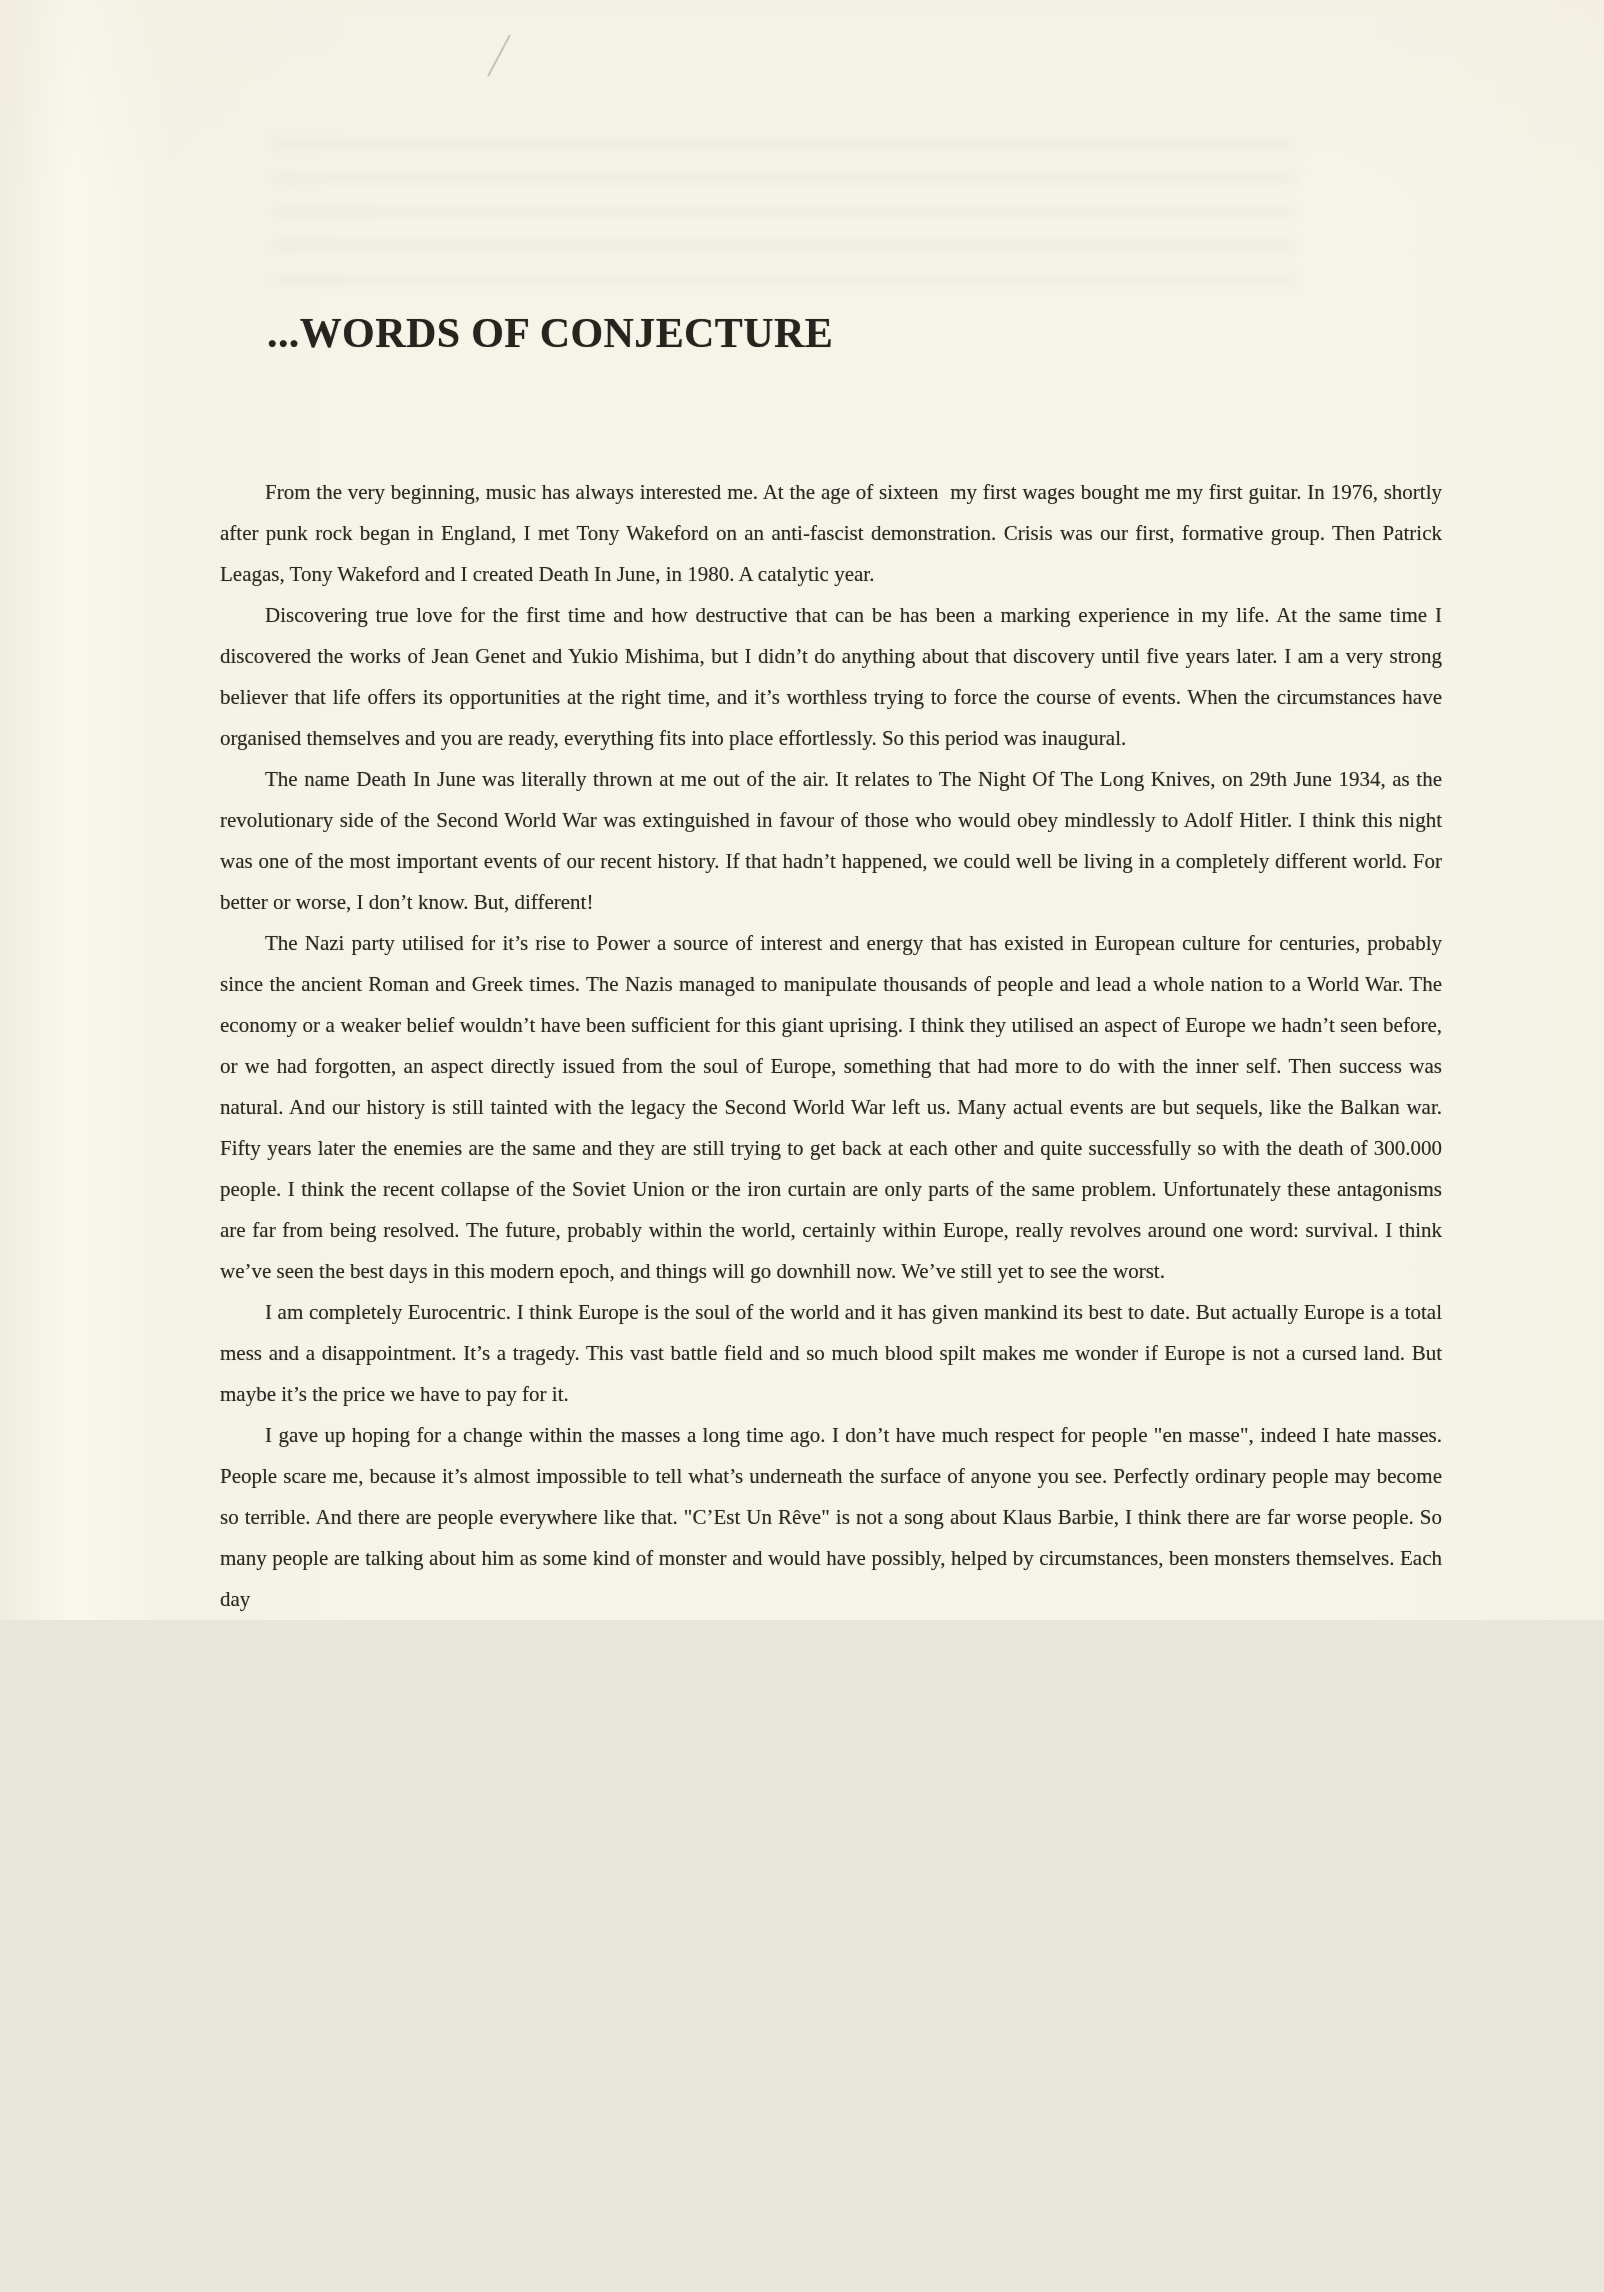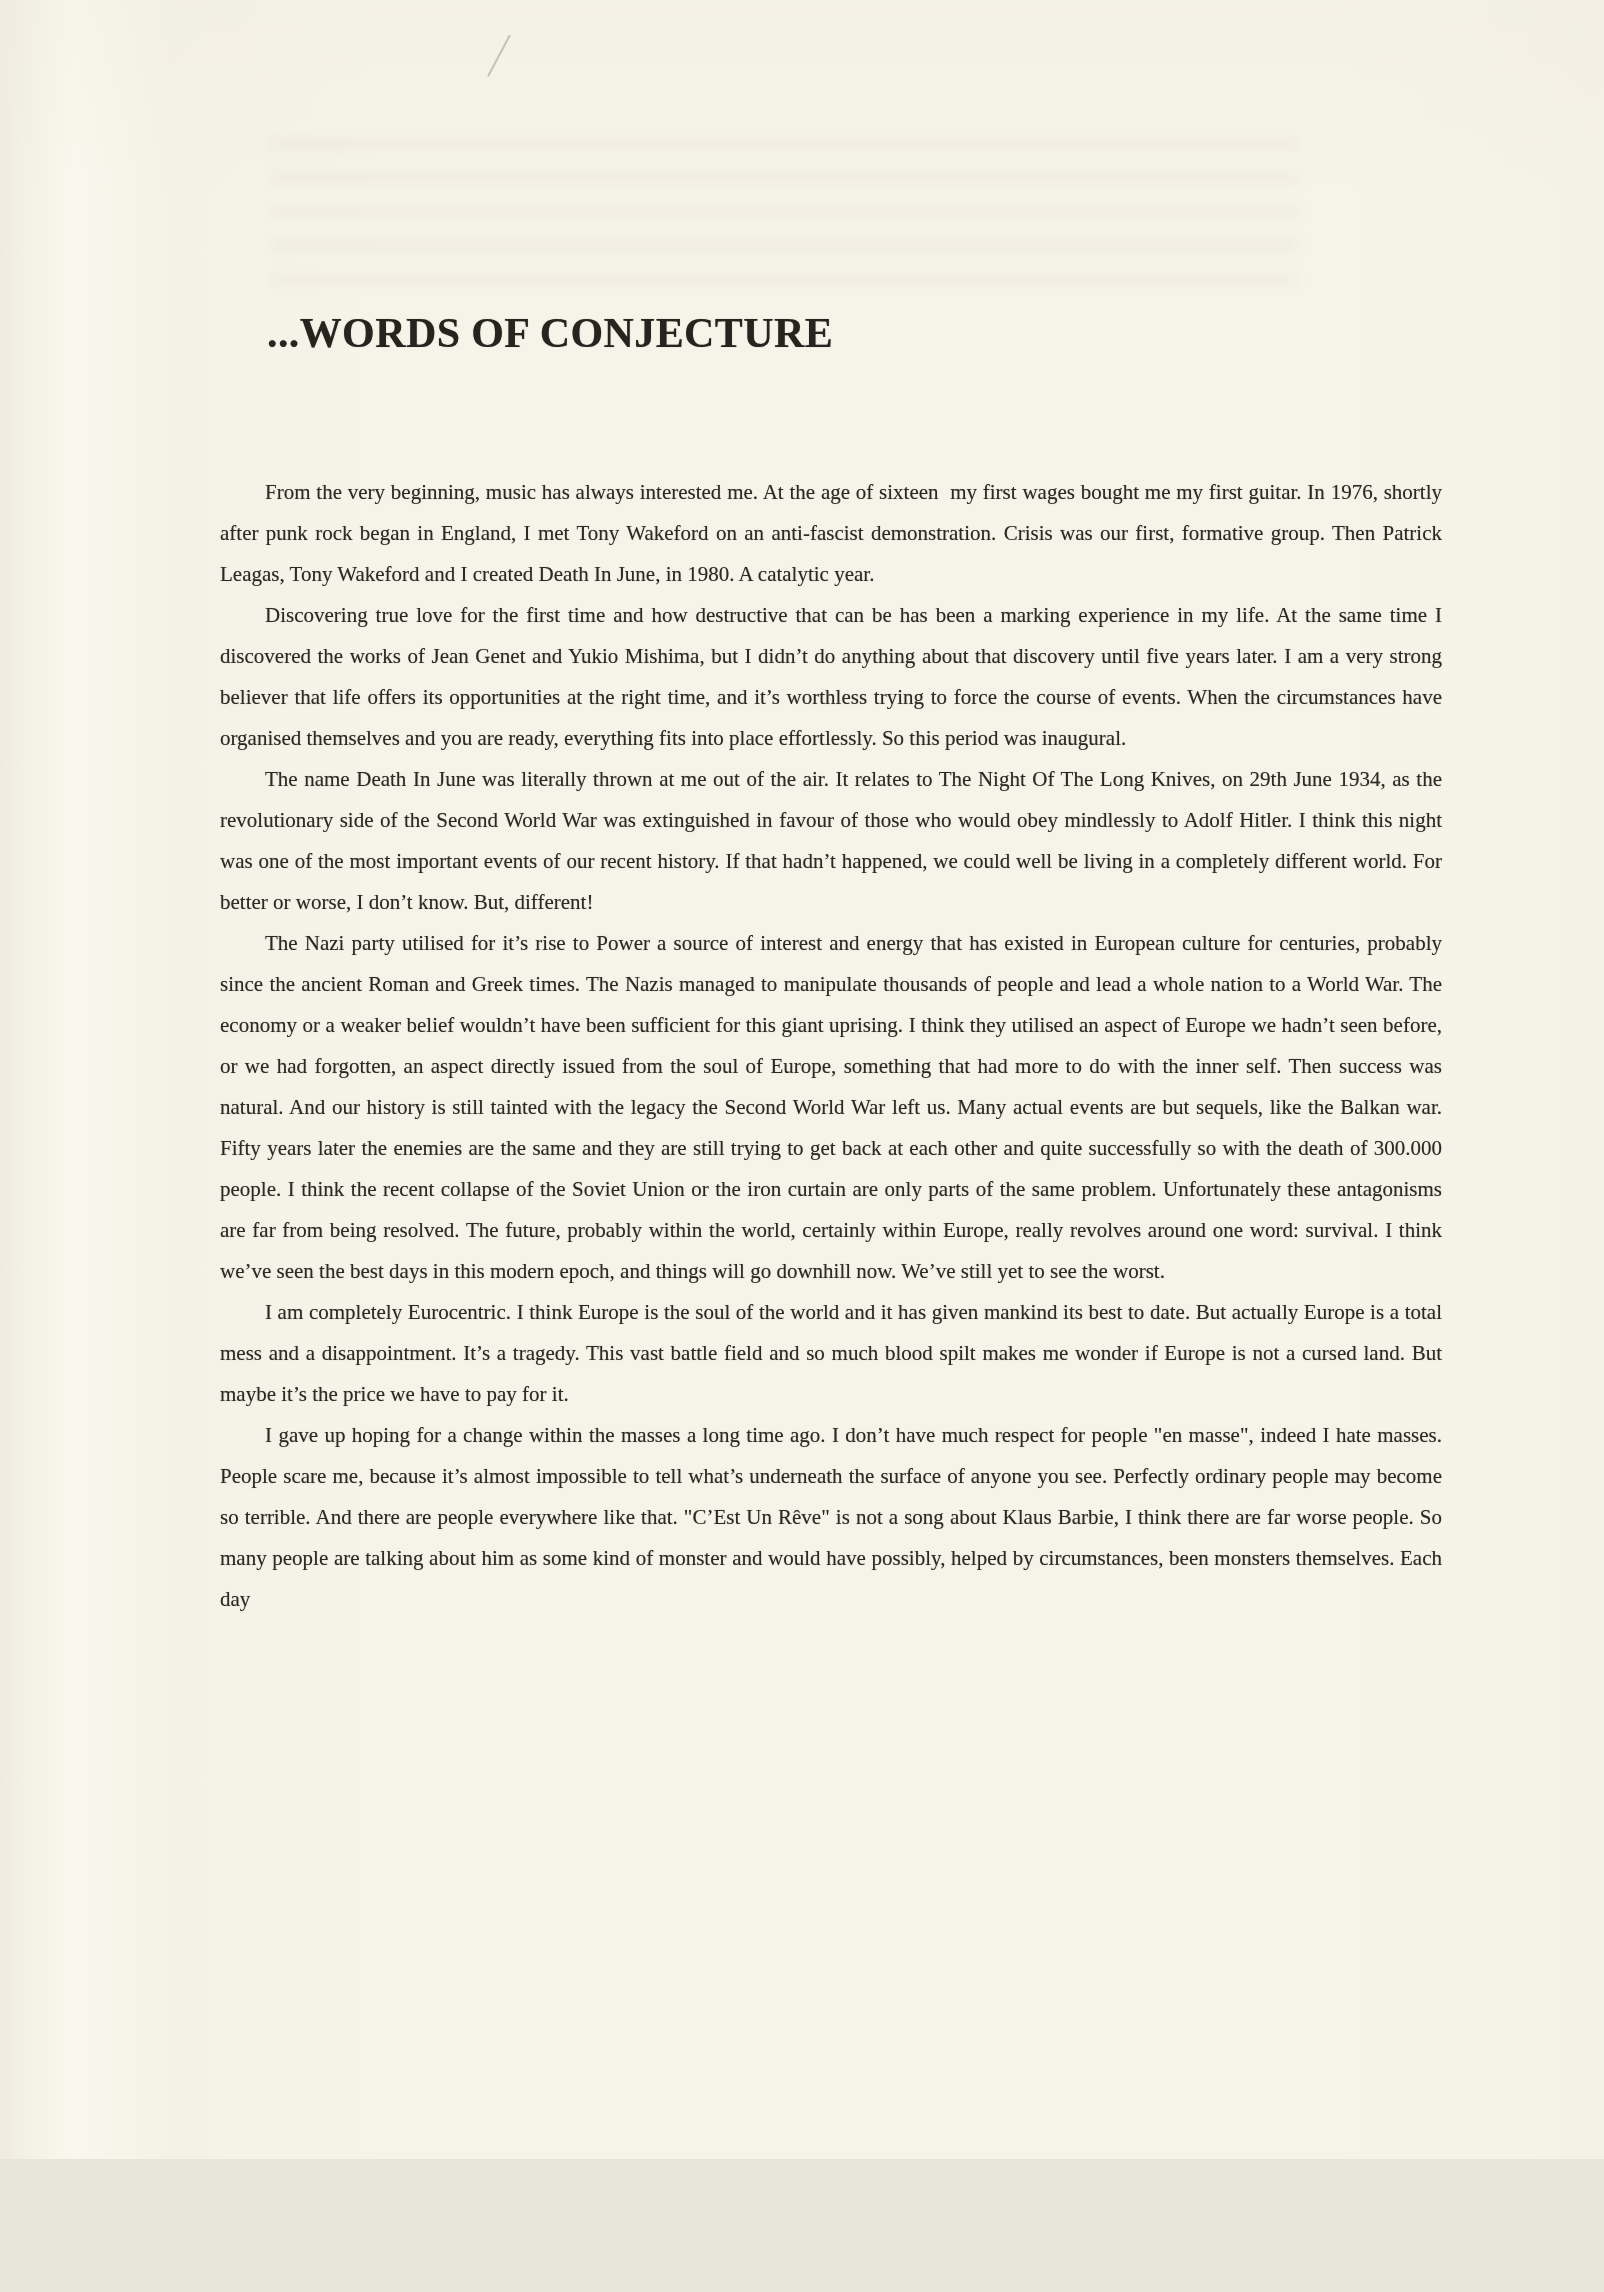--- a/index.html
+++ b/index.html
@@ -3,21 +3,21 @@
 <meta charset="utf-8">
 <style>
   html, body {
     margin: 0;
     padding: 0;
     background: #e8e5da;
   }
   .page {
     position: relative;
     width: 1605px;
-    height: 2159px;
+    height: 1620px;
     margin: 0 auto;
     overflow: hidden;
     background:
       linear-gradient(180deg, rgba(240,236,222,0.35) 0px, rgba(246,243,233,0) 197px),
       linear-gradient(90deg, #efecdf 0px, #faf8ee 72px, #f4f1e6 170px, #f6f3e9 376px, #f6f3e9 1343px, #f4f1e5 1605px);
     font-family: "Liberation Serif", "DejaVu Serif", serif;
   }
   
   .bleed-through {
     position: absolute;

